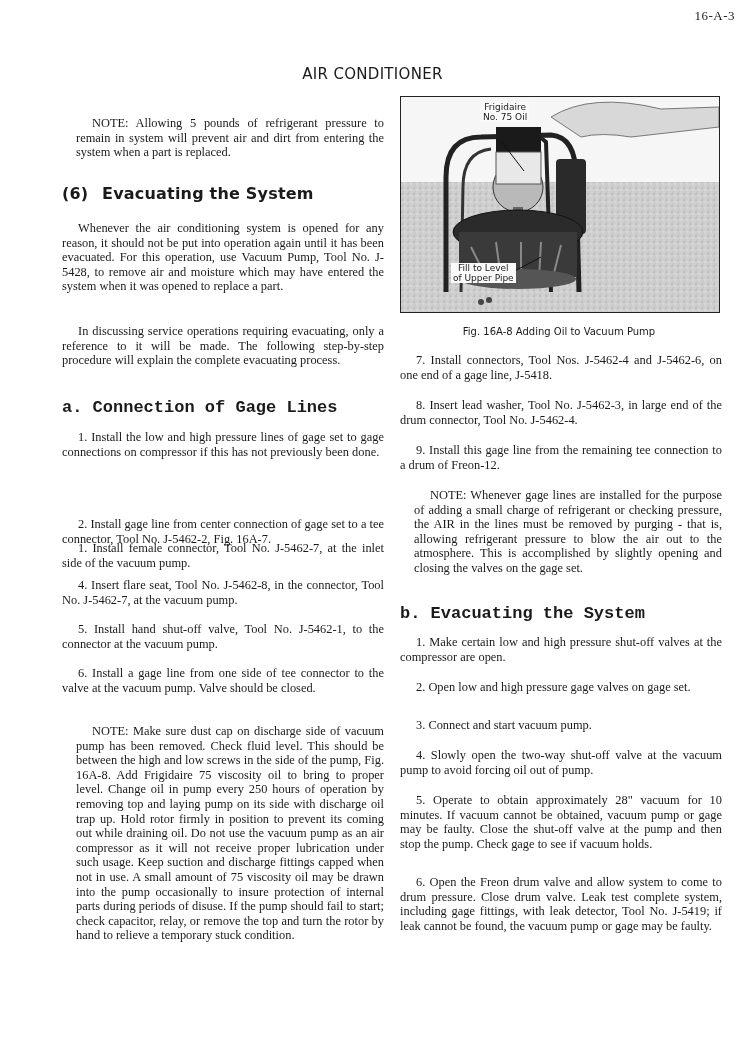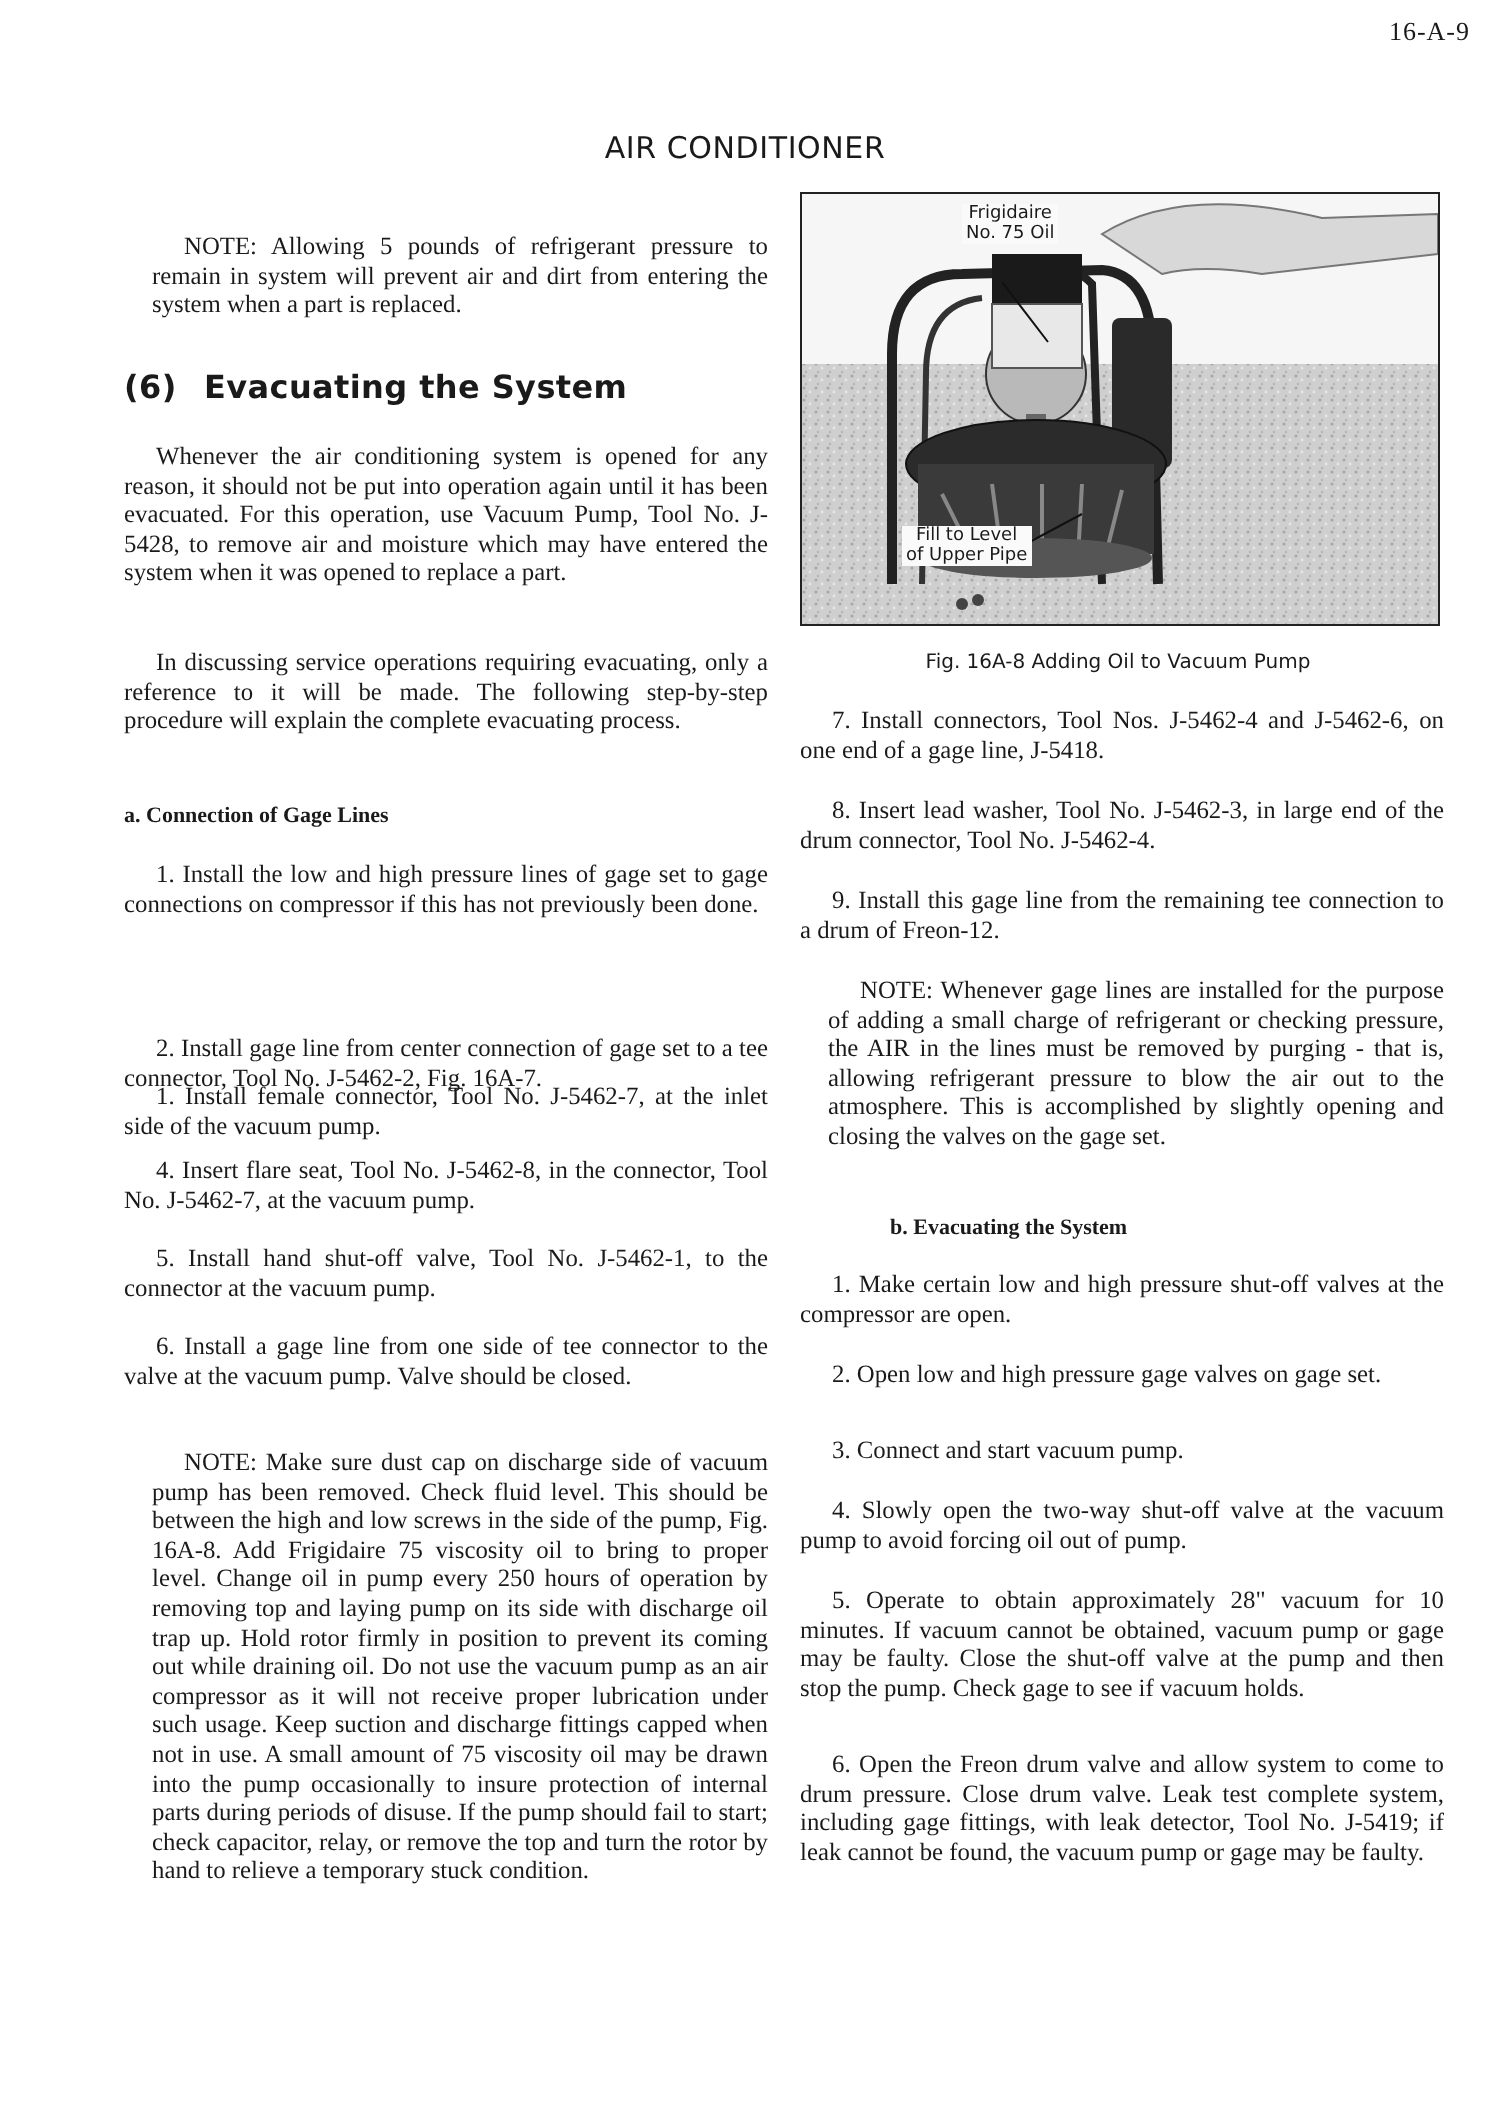--- a/index.html
+++ b/index.html
@@ -24,41 +24,41 @@
   .indent { text-indent: 16px; }
   .note-block { padding-left: 14px; box-sizing: border-box; }
   .h-section {
     position: absolute; left: 0;
     font-family: "DejaVu Sans", "Liberation Sans", sans-serif;
     font-weight: bold; font-size: 16px; letter-spacing: 0.2px;
   }
   .h-section .num { display: inline-block; width: 40px; }
   .h-sub {
     position: absolute; left: 0;
-    font-family: Liberation Serif, serif;
-    font-weight: bold; font-size: 11px;
+    font-family: Liberation Mono, monospace;
+    font-weight: bold; font-size: 17px;
   }
   .figure {
     position: absolute; left: 400px; top: 96px; width: 318px; height: 215px;
     border: 1px solid #222; overflow: hidden; background: #f4f4f4;
   }
   .figure svg { display: block; }
   .callout {
     position: absolute; font-family: "DejaVu Sans", "Liberation Sans", sans-serif;
     font-size: 9px; line-height: 10px; background: #fafafa; padding: 0 2px; text-align: center;
   }
   .fig-caption {
     position: absolute; left: 400px; top: 326px; width: 318px; text-align: center;
     font-family: "DejaVu Sans", "Liberation Sans", sans-serif; font-size: 10px;
   }
 </style>
 </head>
 <body>
 
-<div class="page-number">16-A-9</div>
+<div class="page-number">16-A-3</div>
 <h1 class="page-title">AIR CONDITIONER</h1>
 
 <div class="col col-left" style="top:0;height:776px;">
   <p class="p indent note-block" style="top:116px;">NOTE: Allowing 5 pounds of refrigerant pressure to remain in system will prevent air and dirt from entering the system when a part is replaced.</p>
 
   <div class="h-section" style="top:187px;">
     <span class="num">(6)</span><span>Evacuating the System</span>
   </div>
 
   <p class="p indent" style="top:221px;">Whenever the air conditioning system is opened for any reason, it should not be put into operation again until it has been evacuated. For this operation, use Vacuum Pump, Tool No. J-5428, to remove air and moisture which may have entered the system when it was opened to replace a part.</p>
@@ -123,21 +123,21 @@
 </div>
 <div class="fig-caption">Fig. 16A-8  Adding Oil to Vacuum Pump</div>
 
 <div class="col col-right" style="top:0;height:857px;">
   <p class="p indent" style="top:353px;">7. Install connectors, Tool Nos. J-5462-4 and J-5462-6, on one end of a gage line, J-5418.</p>
   <p class="p indent" style="top:398px;">8. Insert lead washer, Tool No. J-5462-3, in large end of the drum connector, Tool No. J-5462-4.</p>
   <p class="p indent" style="top:443px;">9. Install this gage line from the remaining tee connection to a drum of Freon-12.</p>
 
   <p class="p indent note-block" style="top:488px;">NOTE: Whenever gage lines are installed for the purpose of adding a small charge of refrigerant or checking pressure, the AIR in the lines must be removed by purging - that is, allowing refrigerant pressure to blow the air out to the atmosphere. This is accomplished by slightly opening and closing the valves on the gage set.</p>
 
-  <div class="h-sub" style="top:607px;margin-left:45px;">b. Evacuating the System</div>
+  <div class="h-sub" style="top:607px;">b. Evacuating the System</div>
 
   <p class="p indent" style="top:635px;">1. Make certain low and high pressure shut-off valves at the compressor are open.</p>
   <p class="p indent" style="top:680px;">2. Open low and high pressure gage valves on gage set.</p>
   <p class="p indent" style="top:718px;">3. Connect and start vacuum pump.</p>
   <p class="p indent" style="top:748px;">4. Slowly open the two-way shut-off valve at the vacuum pump to avoid forcing oil out of pump.</p>
   <p class="p indent" style="top:793px;">5. Operate to obtain approximately 28" vacuum for 10 minutes. If vacuum cannot be obtained, vacuum pump or gage may be faulty. Close the shut-off valve at the pump and then stop the pump. Check gage to see if vacuum holds.</p>
   <p class="p indent" style="top:875px;">6. Open the Freon drum valve and allow system to come to drum pressure. Close drum valve. Leak test complete system, including gage fittings, with leak detector, Tool No. J-5419; if leak cannot be found, the vacuum pump or gage may be faulty.</p>
 
 </div>
 

